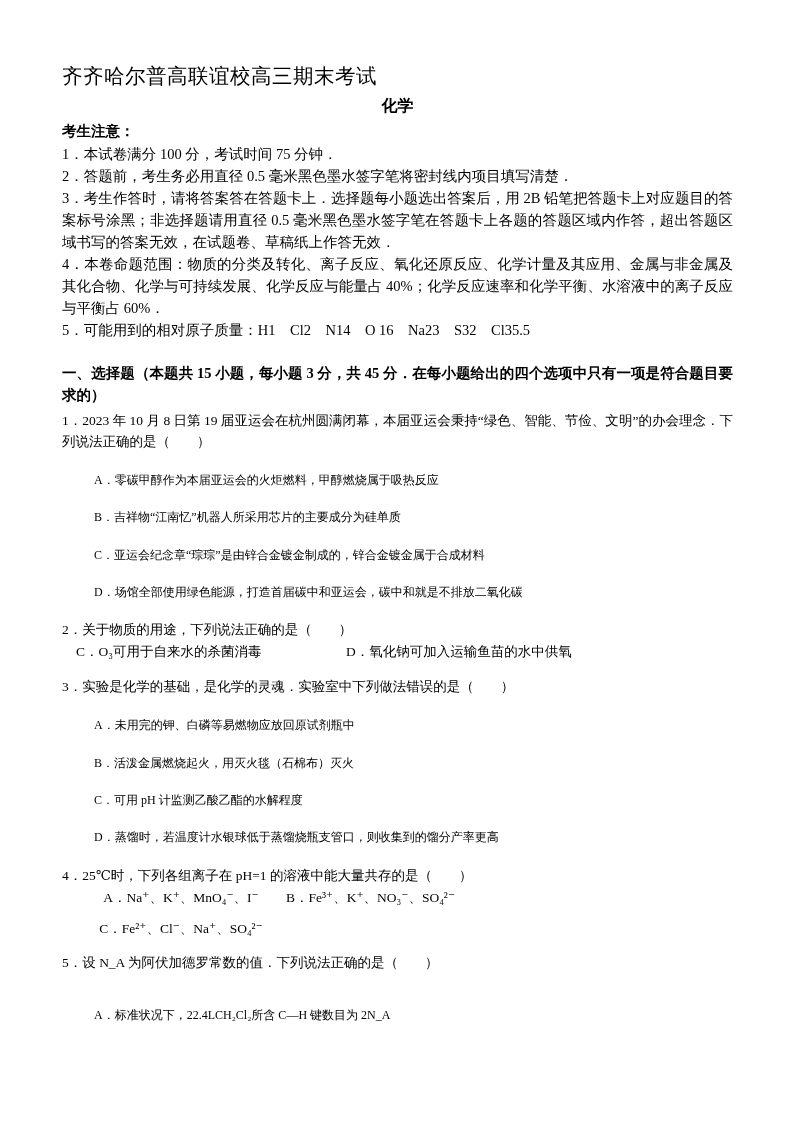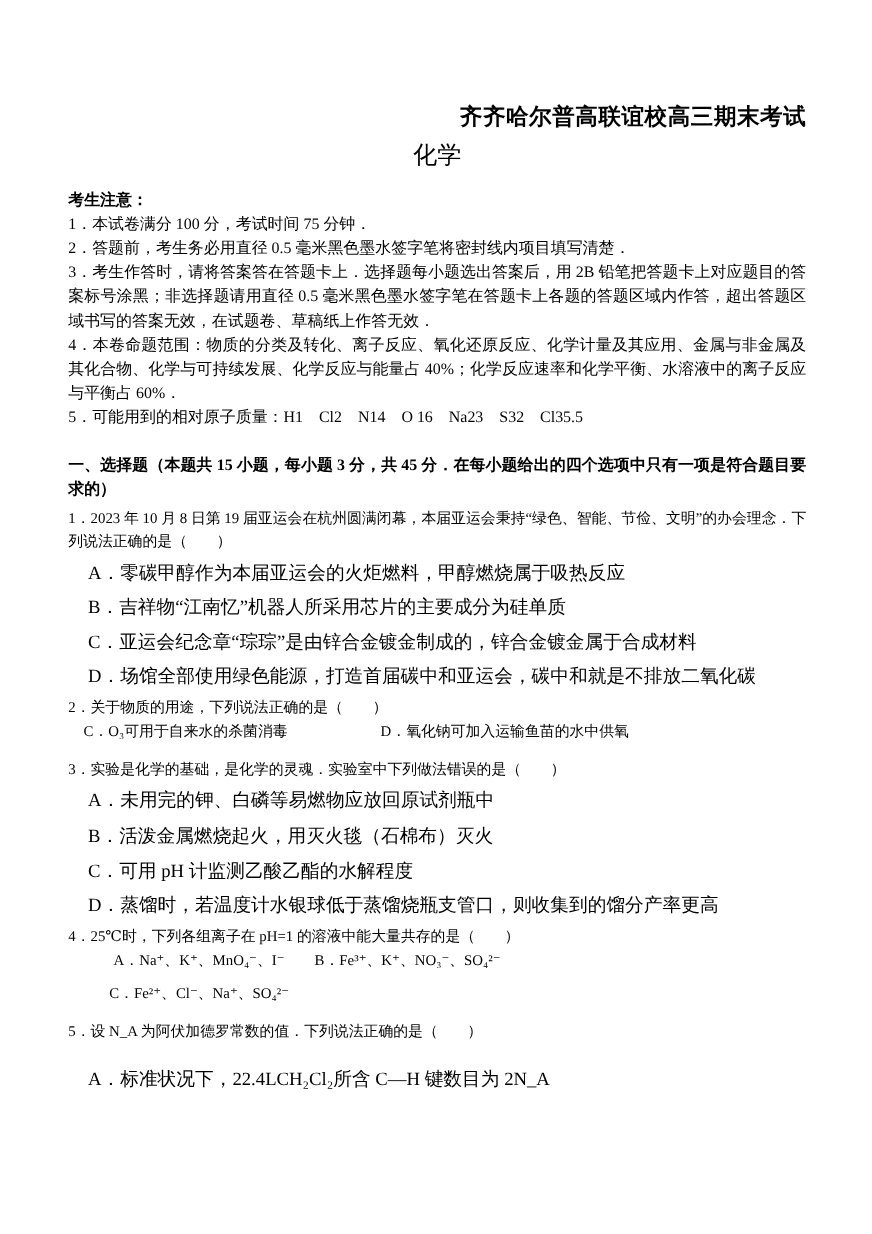--- a/index.html
+++ b/index.html
@@ -15,32 +15,31 @@
     position: relative;
   }
   .page {
     width: 793px;
     height: 1122px;
     box-sizing: border-box;
     padding: 62px 60px 40px 62px;
     position: relative;
   }
   .doc-title {
-    text-align: right;
+    text-align: left;
     font-size: 20.5px;
-    font-weight: bold;
+    font-weight: normal;
     letter-spacing: 0.5px;
-    margin-top: 30px;
     margin-bottom: 6px;
   }
   .doc-subtitle {
     text-align: center;
-    font-size: 22px;
-    font-weight: normal;
-    margin-bottom: 16px;
+    font-size: 16px;
+    font-weight: bold;
+    margin-bottom: 5px;
   }
   .notice-head {
     font-size: 14.5px;
     font-weight: bold;
     margin-bottom: 2px;
   }
   .notice-item {
     font-size: 14.5px;
     font-weight: normal;
     line-height: 1.52;
@@ -56,23 +55,23 @@
     margin-top: 12px;
     margin-bottom: 4px;
   }
   .q-stem {
     font-size: 13.5px;
     line-height: 1.55;
     text-align: justify;
     margin: 0;
   }
   .opt {
-    font-size: 17px;
+    font-size: 12px;
     line-height: 1.62;
-    margin: 4px;
+    margin: 18px;
     padding-left: 14px;
   }
   .opt-row {
     display: flex;
     font-size: 13.5px;
     line-height: 1.62;
     padding-left: 14px;
   }
   .opt-row > span:first-child { width: 270px; flex: 0 0 270px; }
   .opt-row.wide > span:first-child { width: 210px; flex: 0 0 210px; text-align: center; }

